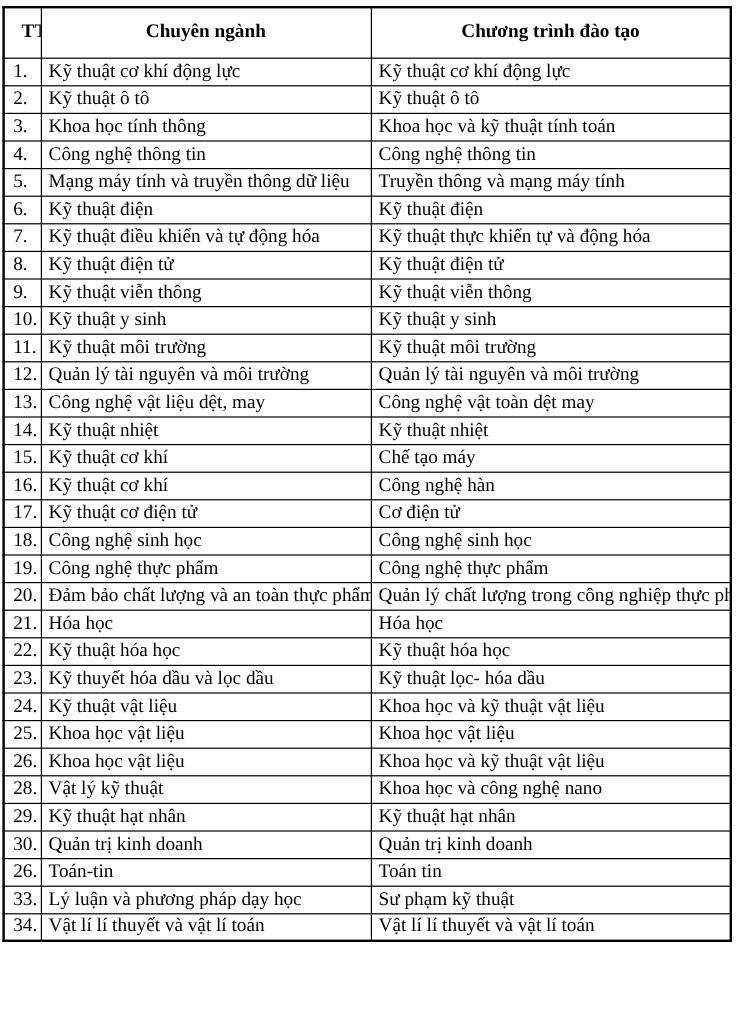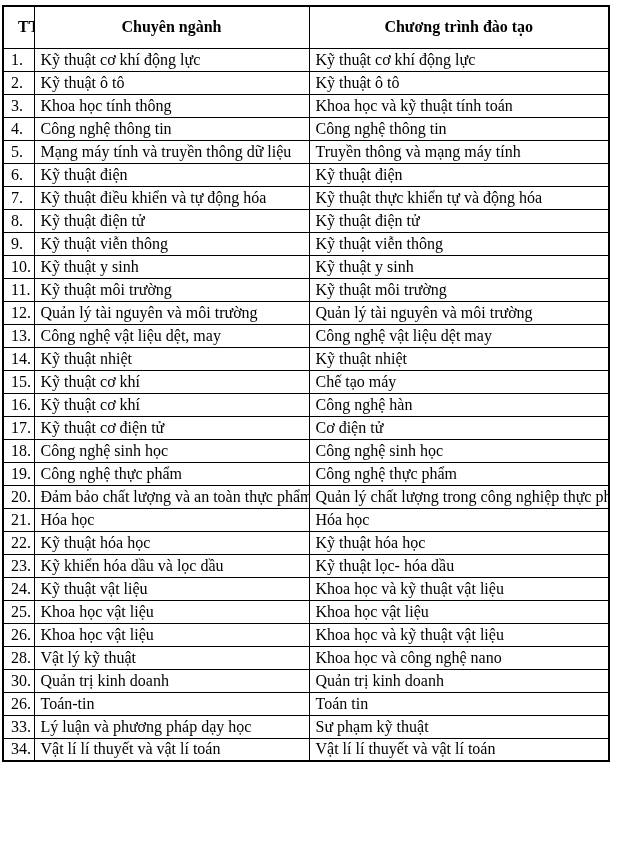--- a/index.html
+++ b/index.html
@@ -129,21 +129,21 @@
           <td class="cell-text">Kỹ thuật môi trường</td>
         </tr>
         <tr>
           <td class="cell-tt">12.</td>
           <td class="cell-text">Quản lý tài nguyên và môi trường</td>
           <td class="cell-text">Quản lý tài nguyên và môi trường</td>
         </tr>
         <tr>
           <td class="cell-tt">13.</td>
           <td class="cell-text">Công nghệ vật liệu dệt, may</td>
-          <td class="cell-text">Công nghệ vật liệu dệt may</td>
+          <td class="cell-text">Công nghệ vật toàn dệt may</td>
         </tr>
         <tr>
           <td class="cell-tt">14.</td>
           <td class="cell-text">Kỹ thuật nhiệt</td>
           <td class="cell-text">Kỹ thuật nhiệt</td>
         </tr>
         <tr>
           <td class="cell-tt">15.</td>
           <td class="cell-text">Kỹ thuật cơ khí</td>
           <td class="cell-text">Chế tạo máy</td>
@@ -178,21 +178,21 @@
           <td class="cell-text">Hóa học</td>
           <td class="cell-text">Hóa học</td>
         </tr>
         <tr>
           <td class="cell-tt">22.</td>
           <td class="cell-text">Kỹ thuật hóa học</td>
           <td class="cell-text">Kỹ thuật hóa học</td>
         </tr>
         <tr>
           <td class="cell-tt">23.</td>
-          <td class="cell-text">Kỹ khiển hóa dầu và lọc dầu</td>
+          <td class="cell-text">Kỹ thuyết hóa dầu và lọc dầu</td>
           <td class="cell-text">Kỹ thuật lọc- hóa dầu</td>
         </tr>
         <tr>
           <td class="cell-tt">24.</td>
           <td class="cell-text">Kỹ thuật vật liệu</td>
           <td class="cell-text">Khoa học và kỹ thuật vật liệu</td>
         </tr>
         <tr>
           <td class="cell-tt">25.</td>
           <td class="cell-text">Khoa học vật liệu</td>
@@ -200,20 +200,25 @@
         </tr>
         <tr>
           <td class="cell-tt">26.</td>
           <td class="cell-text">Khoa học vật liệu</td>
           <td class="cell-text">Khoa học và kỹ thuật vật liệu</td>
         </tr>
         <tr>
           <td class="cell-tt">28.</td>
           <td class="cell-text">Vật lý kỹ thuật</td>
           <td class="cell-text">Khoa học và công nghệ nano</td>
+        </tr>
+        <tr>
+          <td class="cell-tt">29.</td>
+          <td class="cell-text">Kỹ thuật hạt nhân</td>
+          <td class="cell-text">Kỹ thuật hạt nhân</td>
         </tr>
         <tr>
           <td class="cell-tt">30.</td>
           <td class="cell-text">Quản trị kinh doanh</td>
           <td class="cell-text">Quản trị kinh doanh</td>
         </tr>
         <tr>
           <td class="cell-tt">26.</td>
           <td class="cell-text">Toán-tin</td>
           <td class="cell-text">Toán tin</td>

